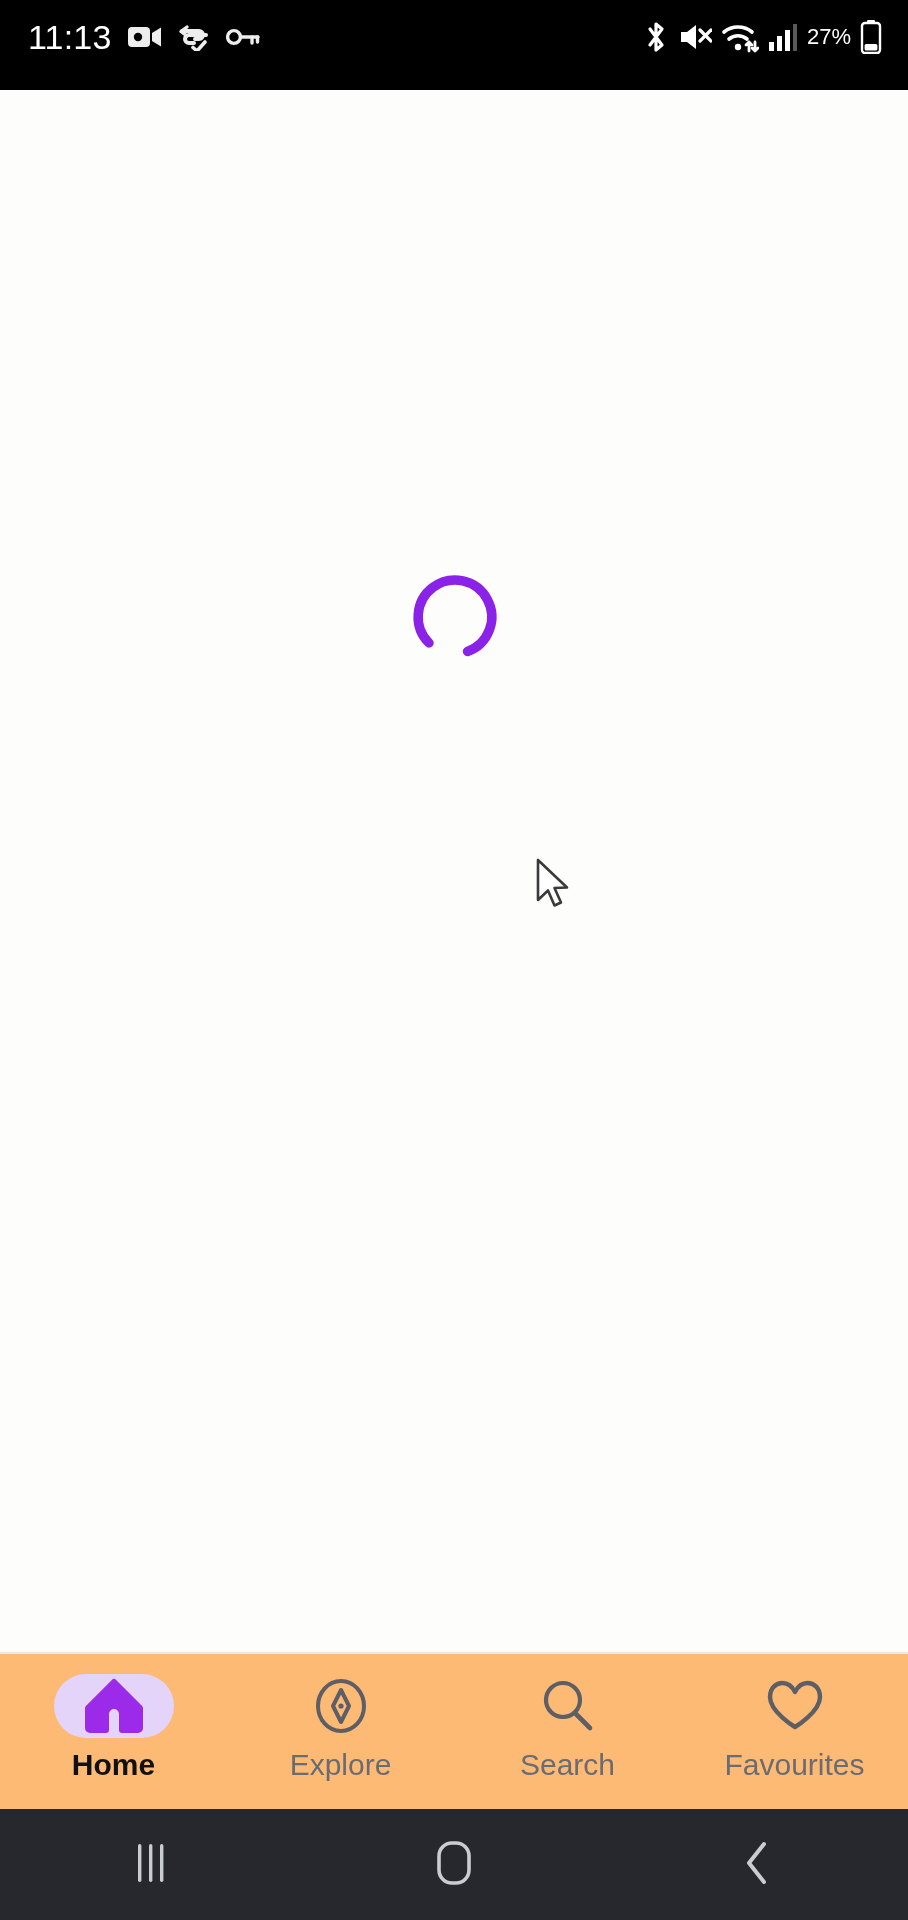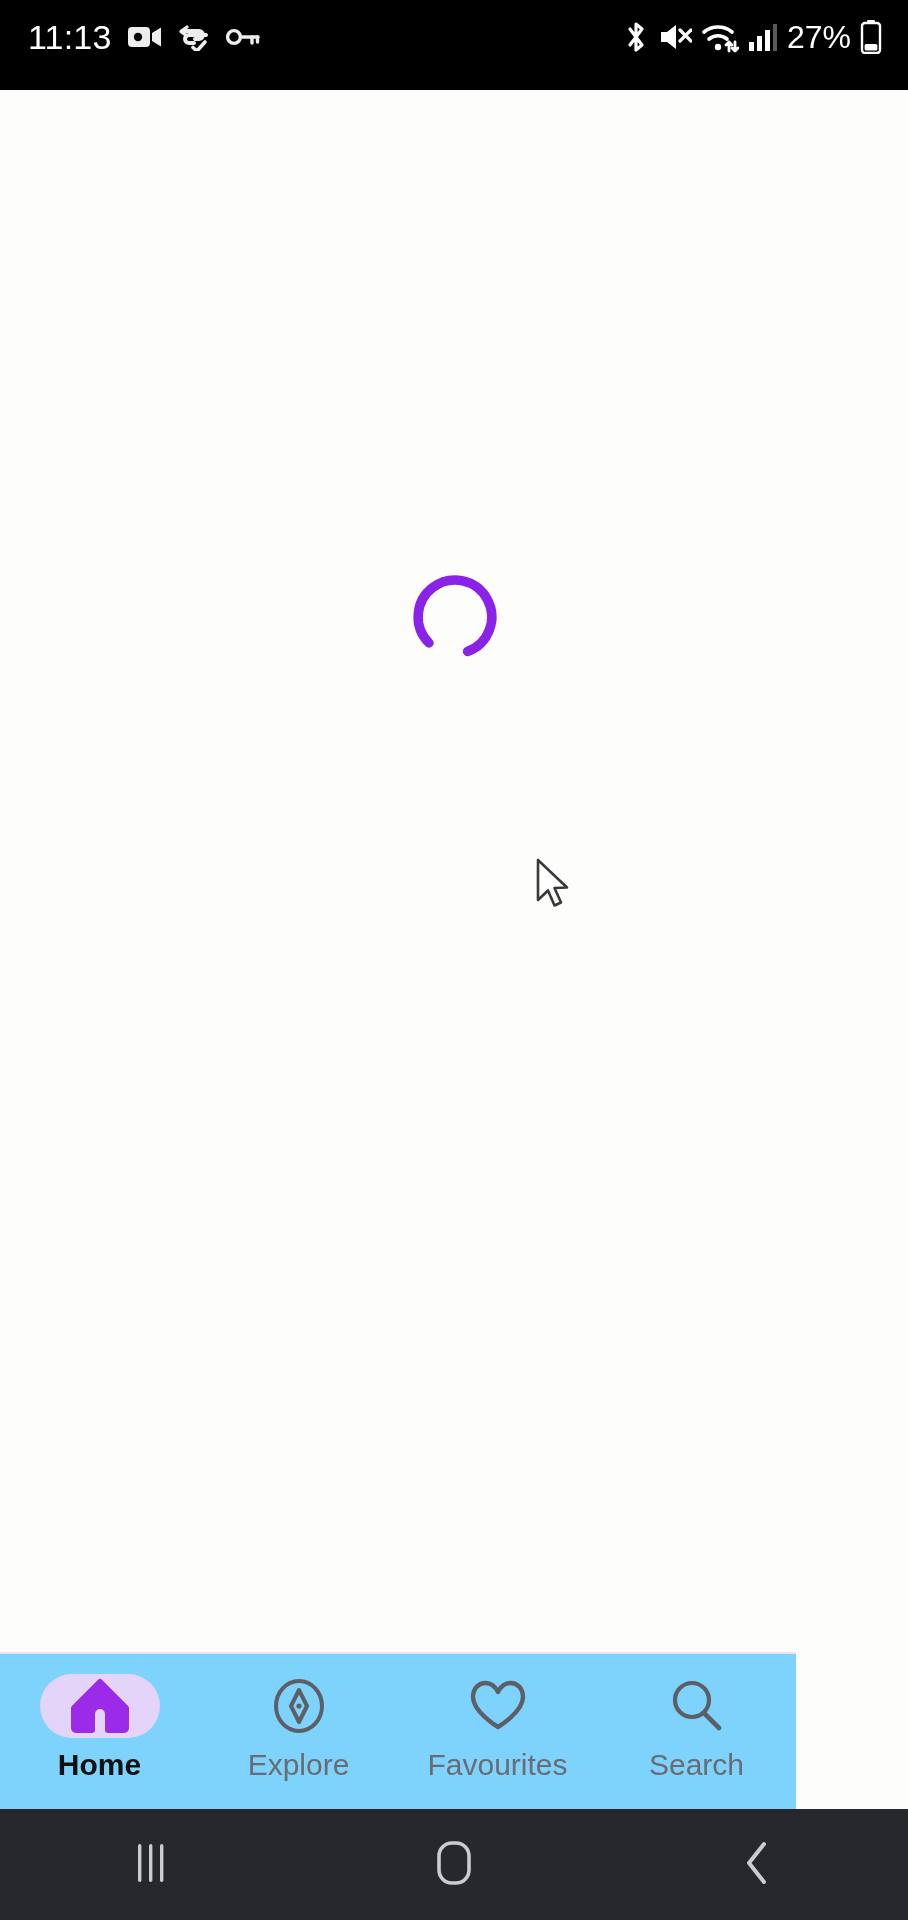--- a/index.html
+++ b/index.html
@@ -49,21 +49,21 @@
   }
 
   .status-right {
     display: flex;
     align-items: center;
     gap: 9px;
   }
 
   #battery-percent {
     color: #FFFFFF;
-    font-size: 32px;
+    font-size: 22px;
     font-weight: 400;
     line-height: 1;
     font-family: "Liberation Sans", sans-serif;
   }
 
   .sicon { display: block; }
 
   
   #app-content {
     position: absolute;
@@ -79,23 +79,23 @@
     top: 481px;
     width: 92px;
     height: 92px;
   }
 
   
   #bottom-nav {
     position: absolute;
     left: 0;
     top: 1652px;
-    width: 796px;
+    width: 908px;
     height: 157px;
-    background: #7dd3fc;
+    background: #fdba74;
     border-top: 2px solid #E9E6EE;
     display: flex;
     align-items: flex-start;
     justify-content: space-around;
     padding-top: 20px;
   }
 
   .nav-item {
     width: 227px;
     display: flex;
@@ -277,35 +277,35 @@
           <ellipse cx="29" cy="29" rx="23" ry="25" stroke="#5E5E66" stroke-width="4" fill="none"></ellipse>
           <path d="M29 13 L37 29 L29 45 L21 29 Z" stroke="#5E5E66" stroke-width="4" fill="none" stroke-linejoin="round"></path>
           <circle cx="29" cy="29" r="2.6" fill="#5E5E66"></circle>
         </svg>
       </span>
       <span class="nav-label">Explore</span>
     </div>
 
     <div class="nav-item">
       <span class="nav-icon-wrap">
-        <svg width="60" height="54" viewBox="0 0 60 54">
-          <path d="M30 48 C30 48 5 33 5 18 C5 9 11 4 17.5 4 C23 4 27.5 8 30 13 C32.5 8 37 4 42.5 4 C49 4 55 9 55 18 C55 33 30 48 30 48 Z" stroke="#5E5E66" stroke-width="4.4" fill="none" stroke-linejoin="round"></path>
-        </svg>
-      </span>
-      <span class="nav-label">Favourites</span>
-    </div>
-
-    <div class="nav-item">
-      <span class="nav-icon-wrap">
         <svg width="58" height="58" viewBox="0 0 58 58">
           <circle cx="24" cy="23" r="17" stroke="#5E5E66" stroke-width="4.2" fill="none"></circle>
           <path d="M36 36 L51 51" stroke="#5E5E66" stroke-width="4.6" stroke-linecap="round"></path>
         </svg>
       </span>
       <span class="nav-label">Search</span>
+    </div>
+
+    <div class="nav-item">
+      <span class="nav-icon-wrap">
+        <svg width="60" height="54" viewBox="0 0 60 54">
+          <path d="M30 48 C30 48 5 33 5 18 C5 9 11 4 17.5 4 C23 4 27.5 8 30 13 C32.5 8 37 4 42.5 4 C49 4 55 9 55 18 C55 33 30 48 30 48 Z" stroke="#5E5E66" stroke-width="4.4" fill="none" stroke-linejoin="round"></path>
+        </svg>
+      </span>
+      <span class="nav-label">Favourites</span>
     </div>
 
   </div>
 
   <div id="system-nav">
 
     <div class="sysnav-btn">
       <span>
         <svg width="40" height="44" viewBox="0 0 40 44">
           <rect x="7" y="3" width="3.4" height="38" rx="1.7" fill="#C9CCD1"></rect>

